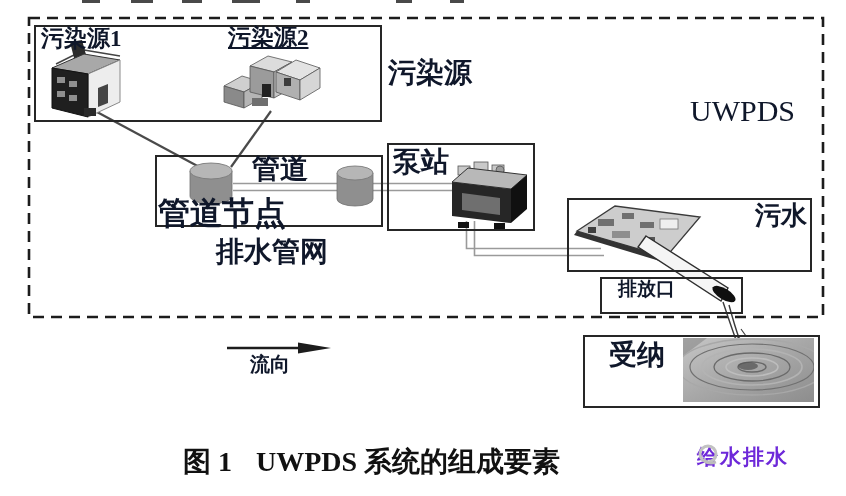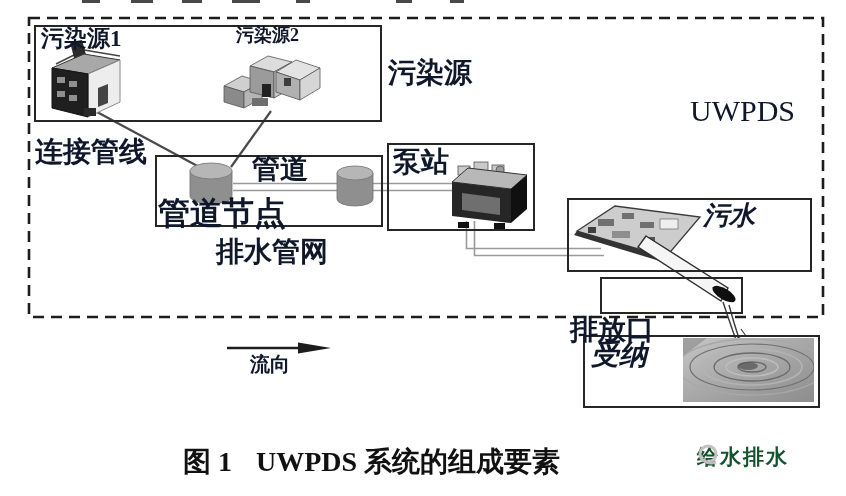--- a/index.html
+++ b/index.html
@@ -2,24 +2,24 @@
 <html><head>
 <meta charset="utf-8">
 <style>
   html,body{margin:0;padding:0;background:#ffffff;}
   #stage{position:relative;width:846px;height:496px;background:#ffffff;overflow:hidden;
          font-family:"Liberation Serif","DejaVu Serif",serif;}
   svg{position:absolute;left:0;top:0;z-index:1;}
   .box{position:absolute;border:2px solid #262626;z-index:2;background:transparent;}
   .lbl{position:absolute;z-index:3;font-weight:600;color:#0f172a;white-space:nowrap;
        line-height:1.08;font-family:"Liberation Serif","DejaVu Serif",serif;}
-  .lbl2{text-align:left;font-style:italic;}
+  .lbl2{text-align:right;}
   .caption{position:absolute;z-index:3;color:#111;font-weight:600;}
   .watermark{position:absolute;z-index:3;display:flex;align-items:center;gap:8px;}
-  .watermark .wm-text{color:#14532d;font-weight:700;letter-spacing:2px;}
+  .watermark .wm-text{color:#6d28d9;font-weight:700;letter-spacing:2px;}
 </style>
 </head>
 <body>
 
 <div id="stage">
 
   <svg width="846" height="496" viewBox="0 0 846 496">
     <defs>
       <linearGradient id="gWater" x1="0" y1="0" x2="1" y2="1">
         <stop offset="0" stop-color="#c6c6c6"></stop>
@@ -160,32 +160,31 @@
   </svg>
 
   <div class="box" style="left:34px;top:25px;width:344px;height:93px;"></div>
   <div class="box" style="left:155px;top:155px;width:224px;height:68px;"></div>
   <div class="box" style="left:387px;top:143px;width:144px;height:84px;"></div>
   <div class="box" style="left:567px;top:198px;width:241px;height:70px;"></div>
   <div class="box" style="left:600px;top:277px;width:139px;height:33px;"></div>
   <div class="box" style="left:583px;top:335px;width:233px;height:69px;"></div>
 
   <div class="lbl" style="left:41px;top:27px;font-size:23px;">污染源1</div>
-  <div class="lbl" style="left:236px;top:26px;font-size:18px;">污染源2</div>
+  <div class="lbl" style="left:228px;top:26px;font-size:23px;text-decoration:underline;">污染源2</div>
   <div class="lbl" style="left:388px;top:58px;font-size:28px;">污染源</div>
   <div class="lbl" style="left:690px;top:95px;font-size:30px;font-weight:500;">UWPDS</div>
-  <div class="lbl" style="left:35px;top:137px;font-size:28px;">连接管线</div>
   <div class="lbl" style="left:252px;top:154px;font-size:28px;">管道</div>
   <div class="lbl" style="left:158px;top:196px;font-size:32px;">管道节点</div>
   <div class="lbl" style="left:216px;top:237px;font-size:28px;text-align:right;">排水管网</div>
   <div class="lbl" style="left:393px;top:147px;font-size:28px;">泵站</div>
   <div class="lbl lbl2" style="left:703px;top:202px;width:104px;font-size:26px;">
     <div>污水</div>
   </div>
-  <div class="lbl" style="left:570px;top:279px;font-size:28px;margin-top:36px;">排放口</div>
+  <div class="lbl" style="left:618px;top:279px;font-size:19px;">排放口</div>
   <div class="lbl lbl2" style="left:591px;top:340px;width:74px;font-size:28px;">
     <div>受纳</div>
   </div>
   <div class="lbl" style="left:250px;top:354px;font-size:20px;">流向</div>
 
   <div class="caption" style="left:183px;top:443px;font-size:28px;">
     <span>图 1</span><span style="margin-left:24px;">UWPDS 系统的组成要素</span>
   </div>
 
   <div class="watermark" style="left:697px;top:443px;">

